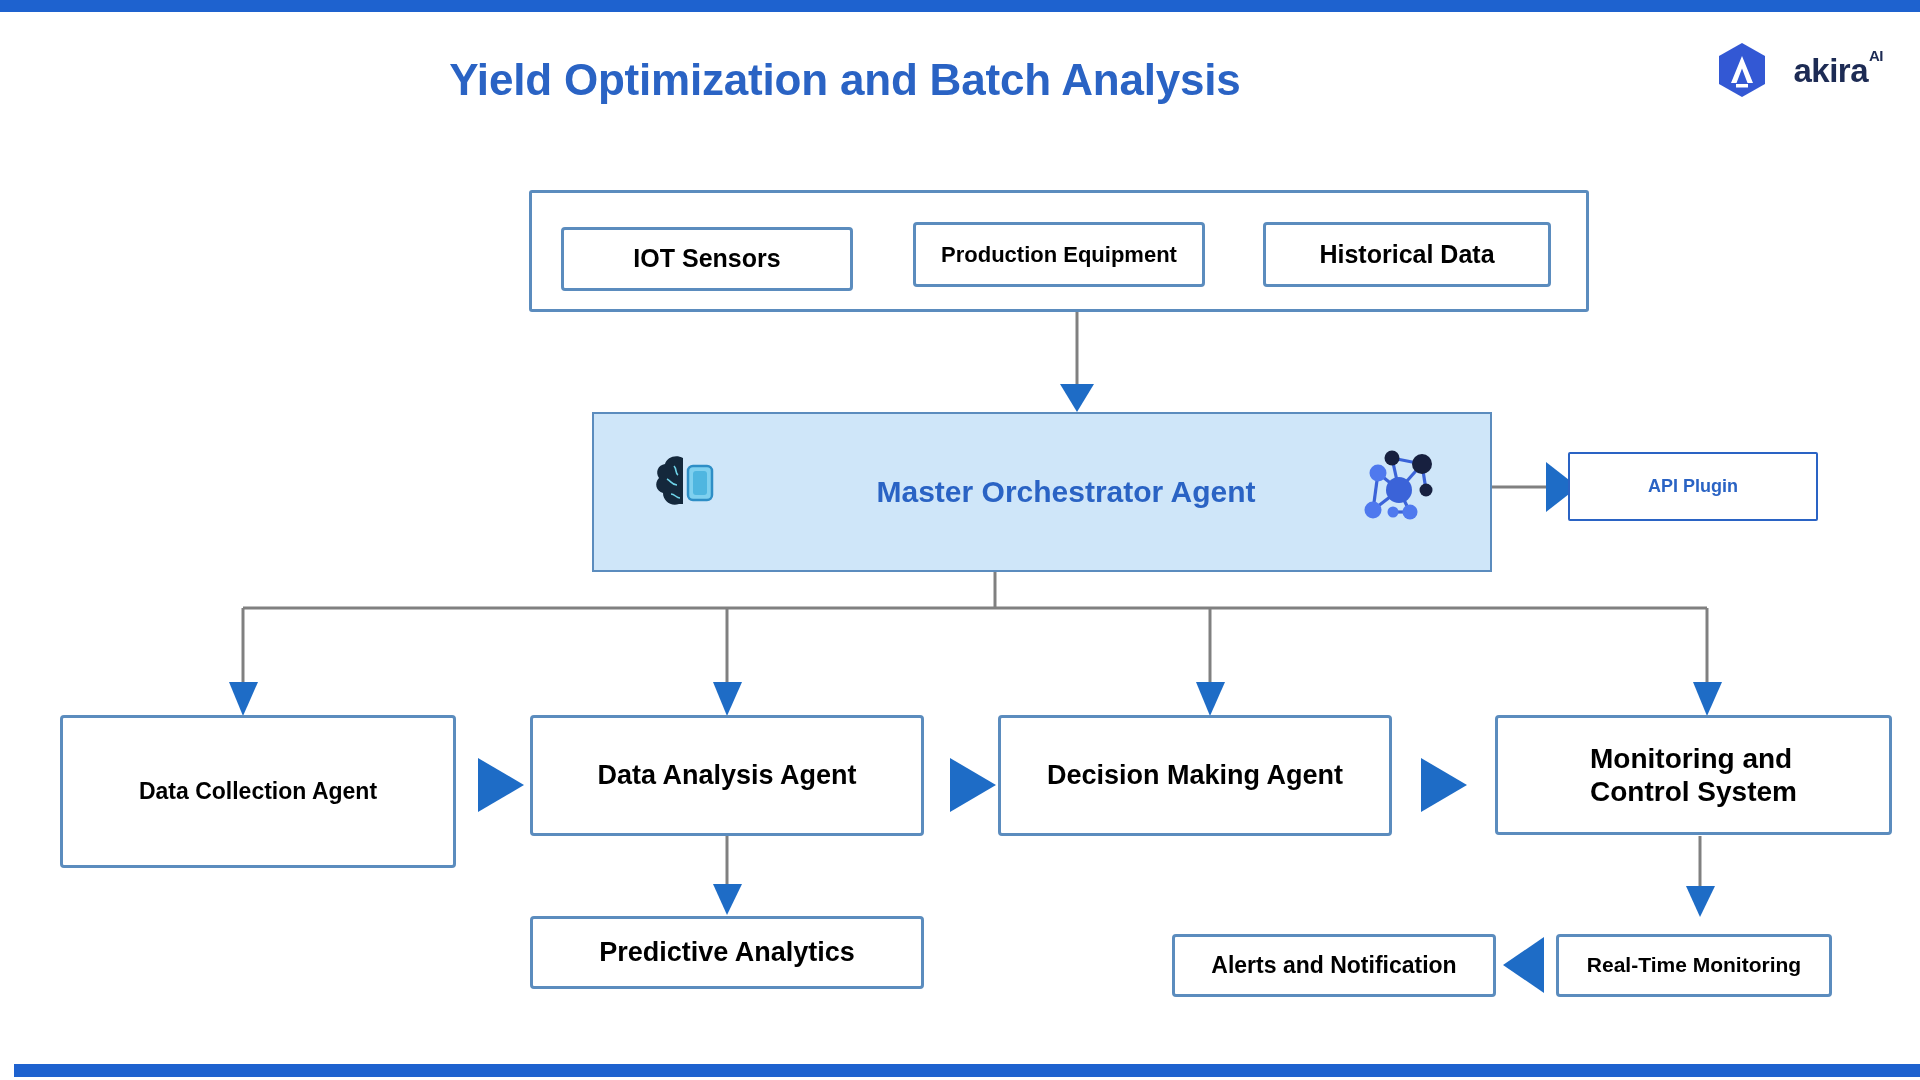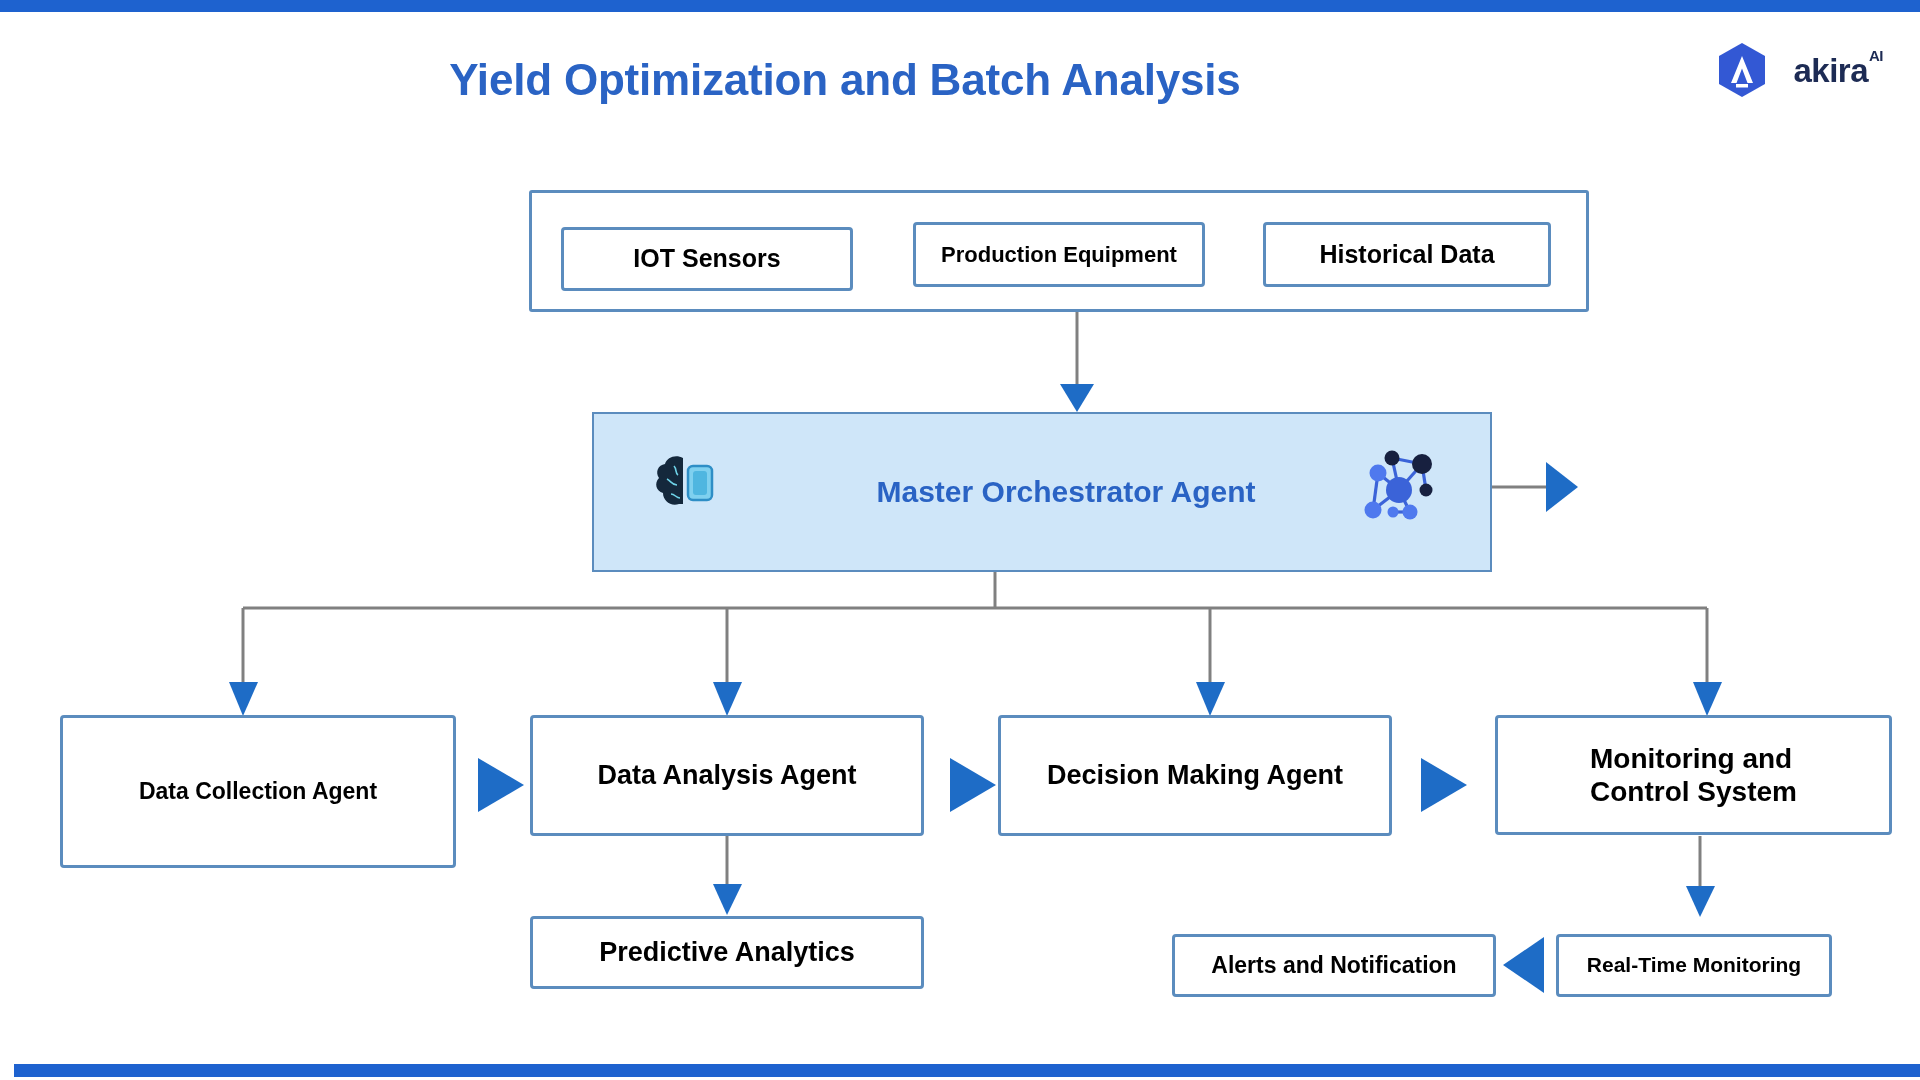--- a/index.html
+++ b/index.html
@@ -252,20 +252,23 @@
         <circle cx="36" cy="12" r="7.5" fill="#17203f"></circle>
         <circle cx="66" cy="18" r="10" fill="#17203f"></circle>
         <circle cx="70" cy="44" r="6.5" fill="#17203f"></circle>
         <circle cx="17" cy="64" r="8.5" fill="#4f79ee"></circle>
         <circle cx="37" cy="66" r="5.5" fill="#4f79ee"></circle>
         <circle cx="54" cy="66" r="7.5" fill="#4f79ee"></circle>
       </svg>
     </span>
   </div>
 
+  <div class="api-box" style="left:1568px; top:452px; width:250px; height:69px;">
+    <span class="api-label">API Plugin</span>
+  </div>
 
   <div class="node" style="left:60px; top:715px; width:396px; height:153px; font-size:23px;">
     <span>Data Collection Agent</span>
   </div>
 
   <div class="node" style="left:530px; top:715px; width:394px; height:121px; font-size:27px;">
     <span>Data Analysis Agent</span>
   </div>
 
   <div class="node" style="left:998px; top:715px; width:394px; height:121px; font-size:27px;">

